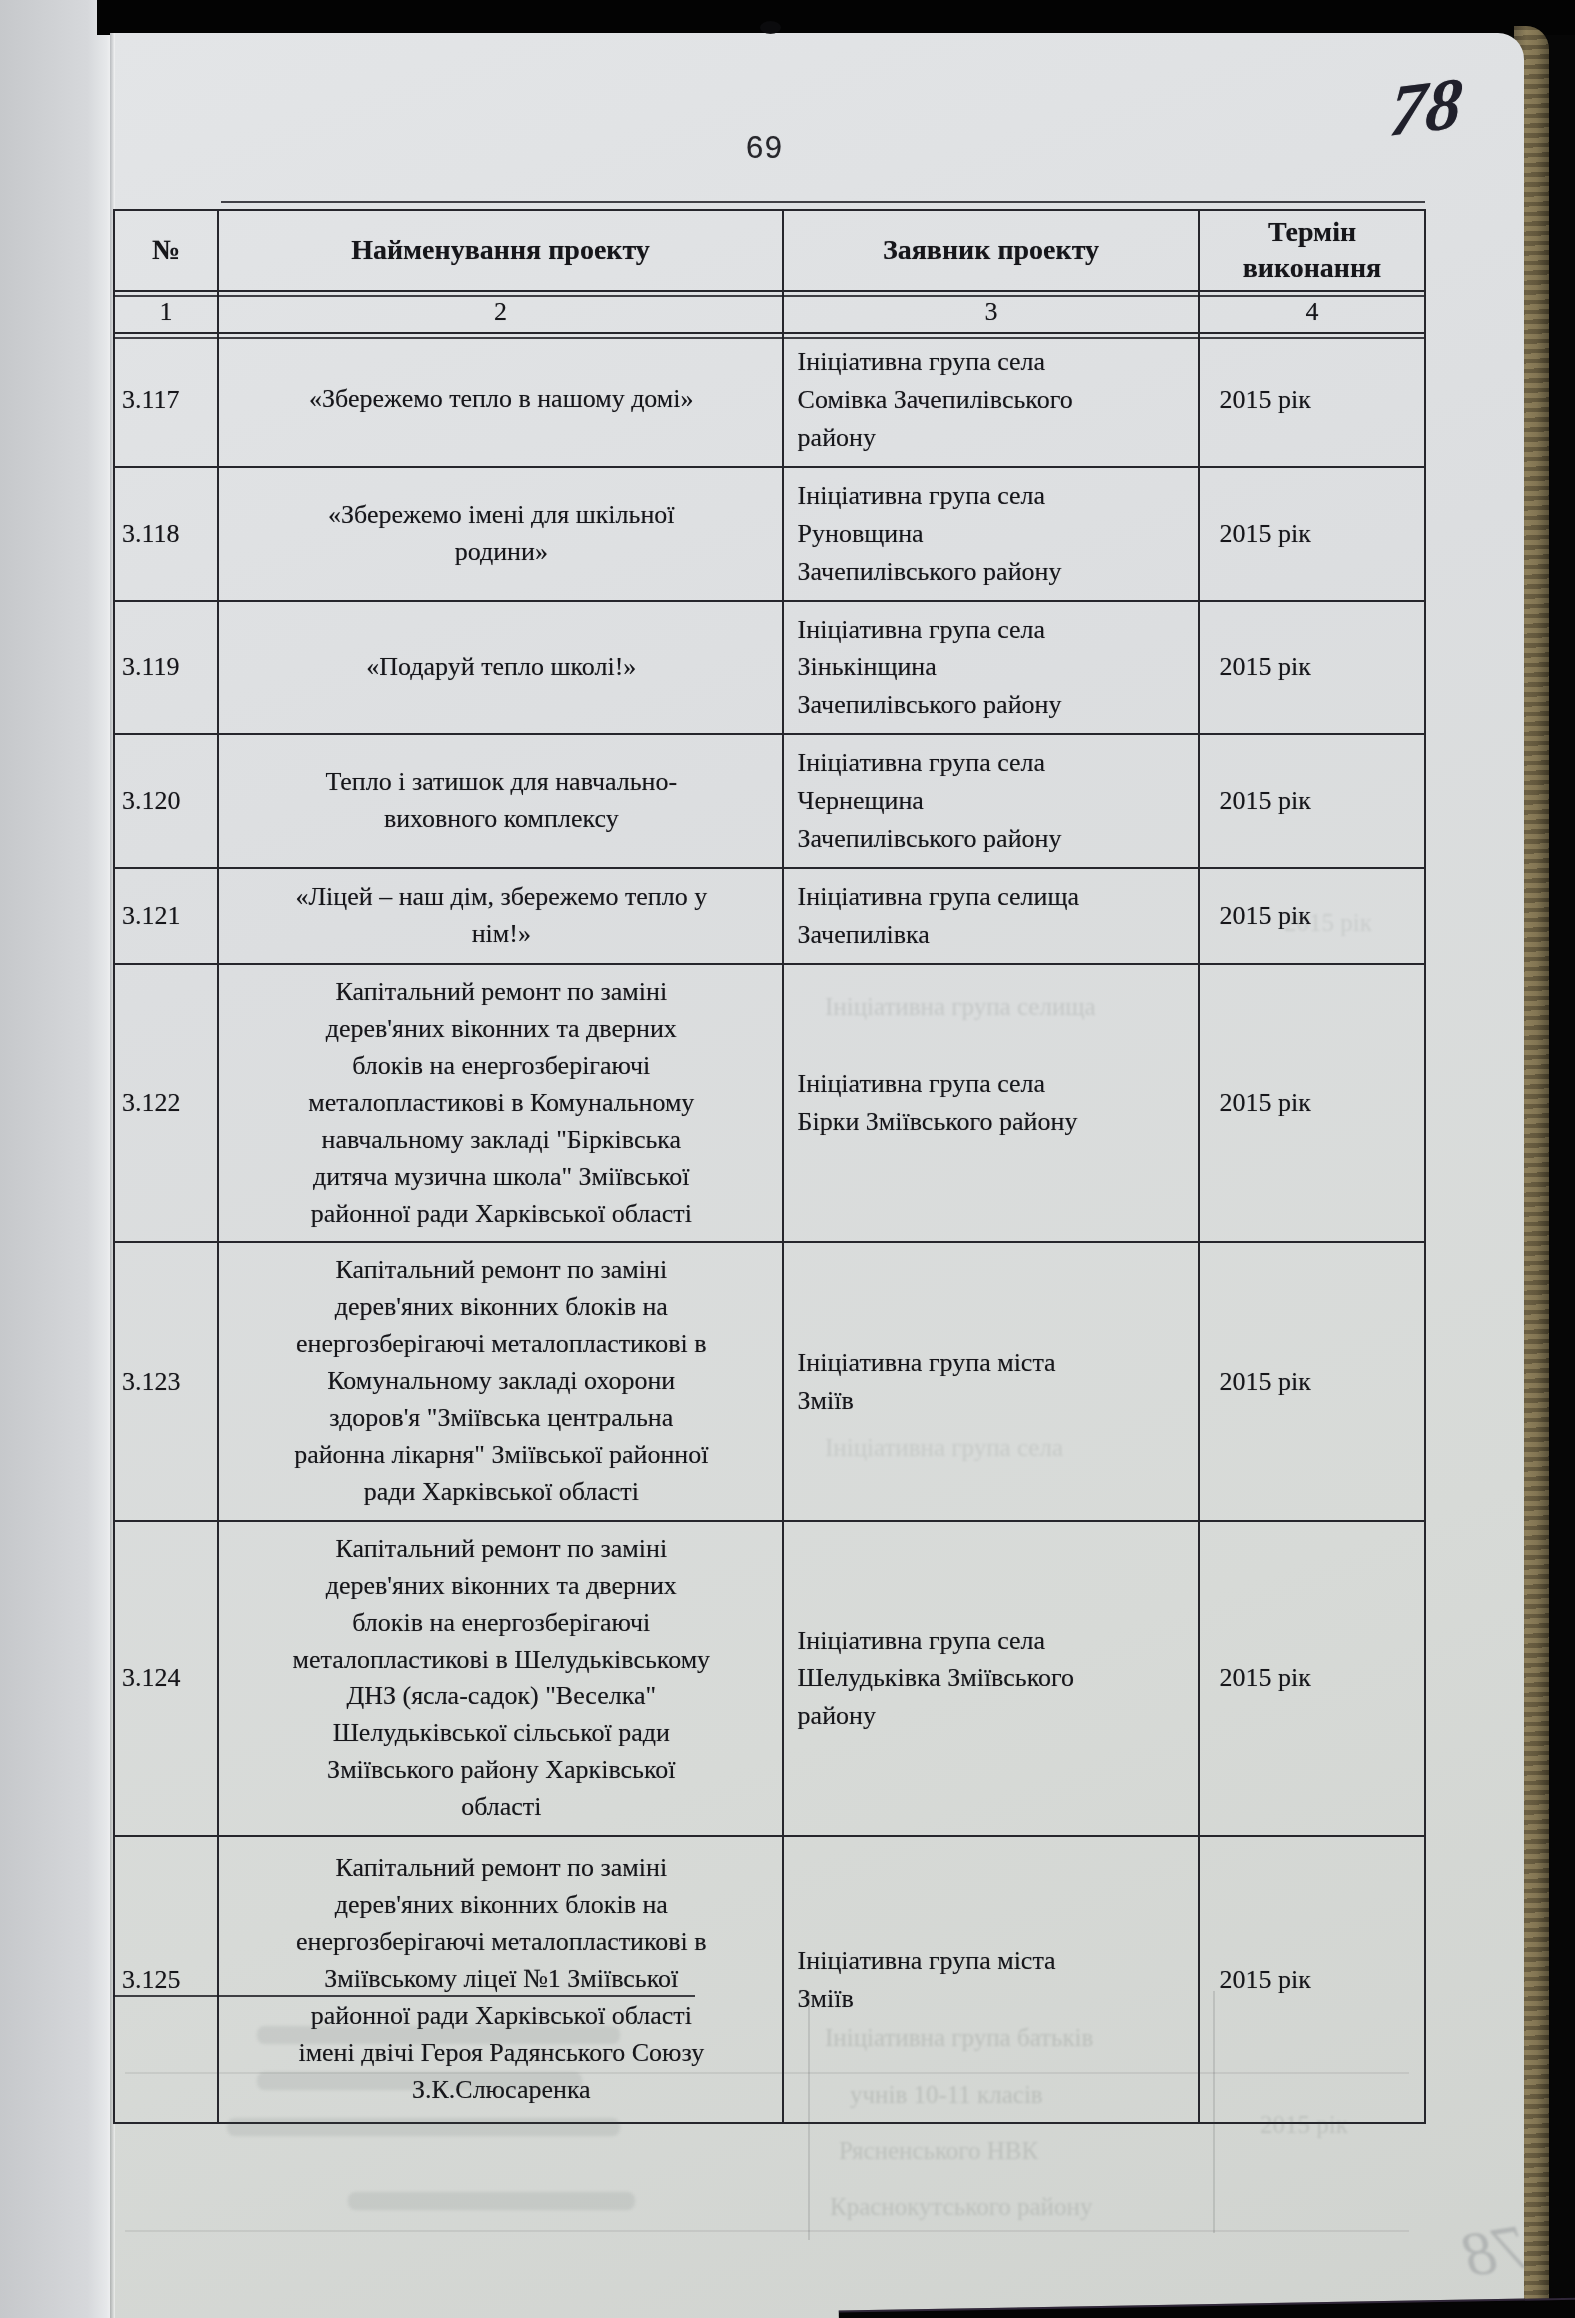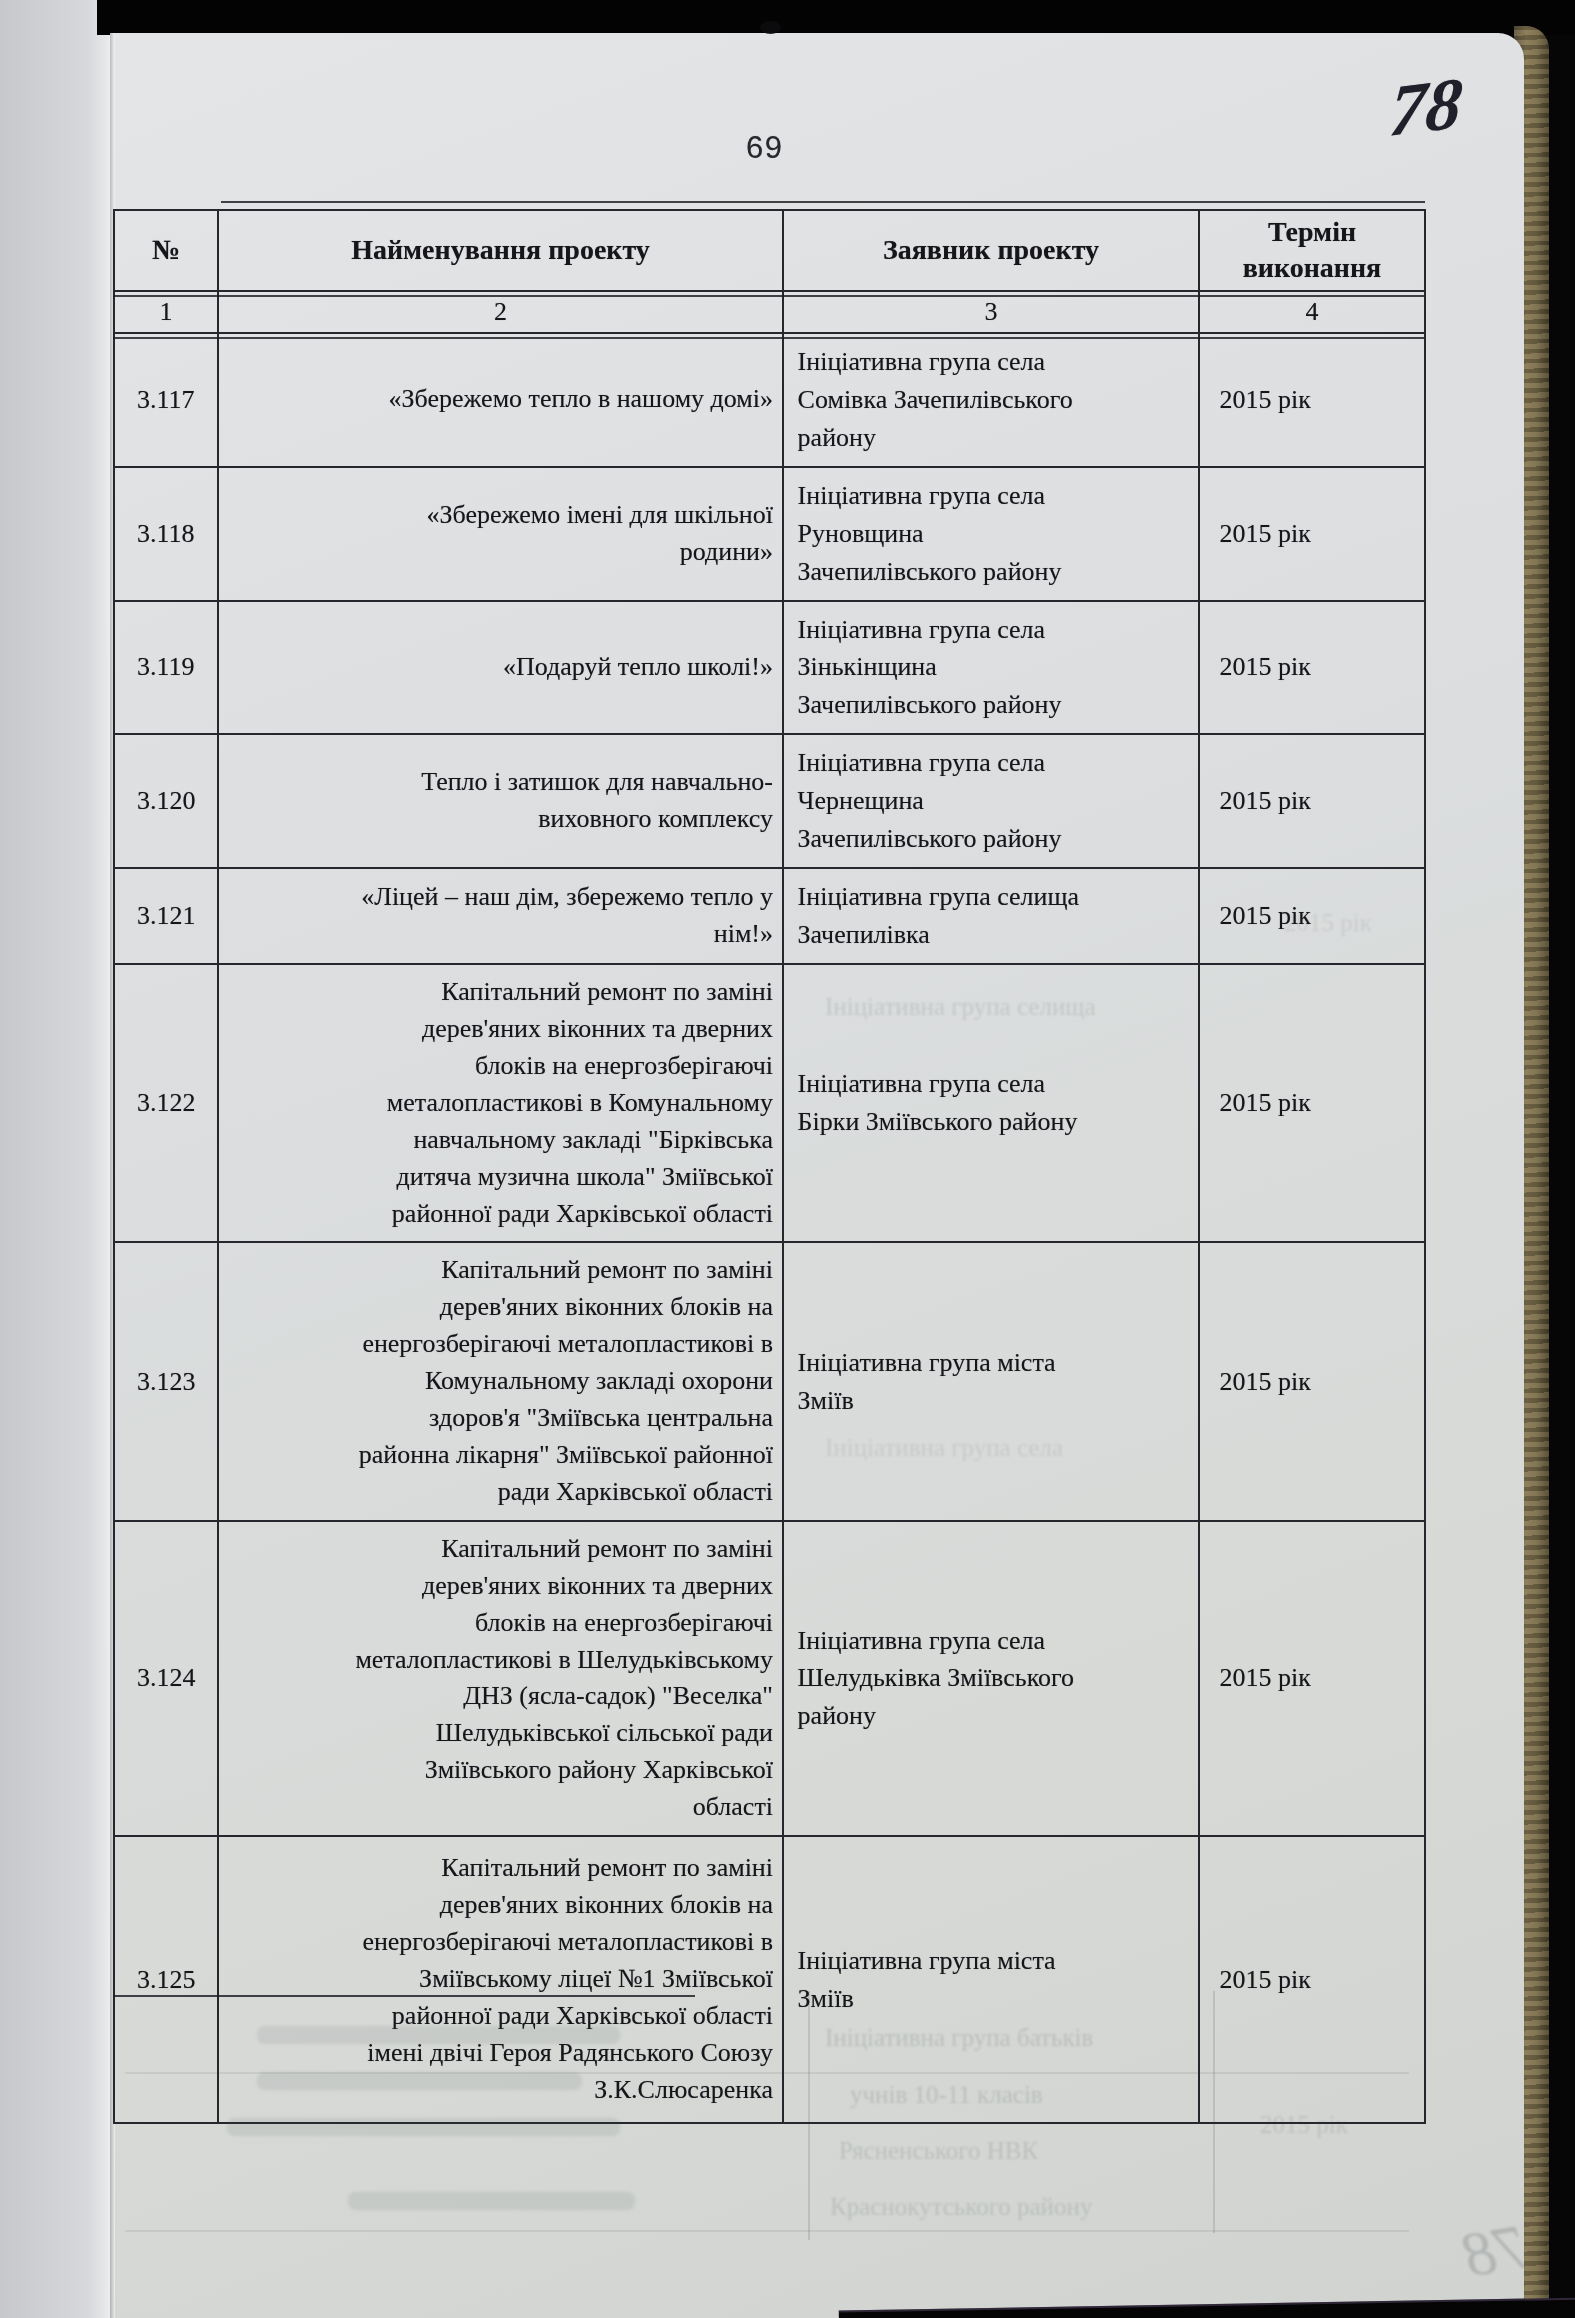--- a/index.html
+++ b/index.html
@@ -33,22 +33,22 @@
     transform:scaleX(-1) rotate(9deg);opacity:.25;filter:blur(0.8px);}
 
   table.projects{position:absolute;left:113px;top:209px;width:1311px;border-collapse:collapse;
     table-layout:fixed;color:#16161a;}
   table.projects th,table.projects td{border:2.3px solid #26262c;vertical-align:middle;
     text-shadow:0 0 0.8px rgba(22,22,30,.42);}
   table.projects th{font-size:28px;font-weight:700;text-align:center;padding:3px 6px;line-height:1.3;}
   tr.hdr{height:79px;}
   tr.nums{height:42px;}
   tr.nums td{font-size:26px;text-align:center;}
-  td.c-no{font-size:26px;padding-left:22px;text-align:left;margin-top:37px;}
-  td.c-name{font-size:26px;line-height:1.42;padding:9px 9px 9px 10.6px;white-space:pre-line;text-align:right;}
+  td.c-no{font-size:26px;padding-left:7px;text-align:left;margin-top:37px;}
+  td.c-name{font-size:26px;line-height:1.42;padding:9px 9px 9px 10.6px;white-space:pre-line;text-align:center;}
   td.c-app{font-size:26px;line-height:1.46;padding:9px 7.6px 9px 13.6px;white-space:pre-line;text-align:left;}
   td.c-term{font-size:26px;padding-left:19.6px;text-align:left;}
   tr.r0{height:107px;}tr.r1{height:113px;}tr.r2{height:115px;}tr.r3{height:113px;}tr.r4{height:92px;}
   tr.r5{height:258px;}tr.r6{height:266px;}tr.r7{height:307px;}tr.r8{height:287px;}
 
   .dline{position:absolute;background:rgba(28,28,34,.82);filter:blur(0.3px);}
   .dl1{left:221px;top:201px;width:1204px;height:2.3px;}
   .dl2{left:113px;top:295px;width:1311px;height:1.5px;}
   .dl3{left:113px;top:337px;width:1311px;height:1.5px;}
   .dl4{left:113px;top:1995px;width:582px;height:2.3px;}

